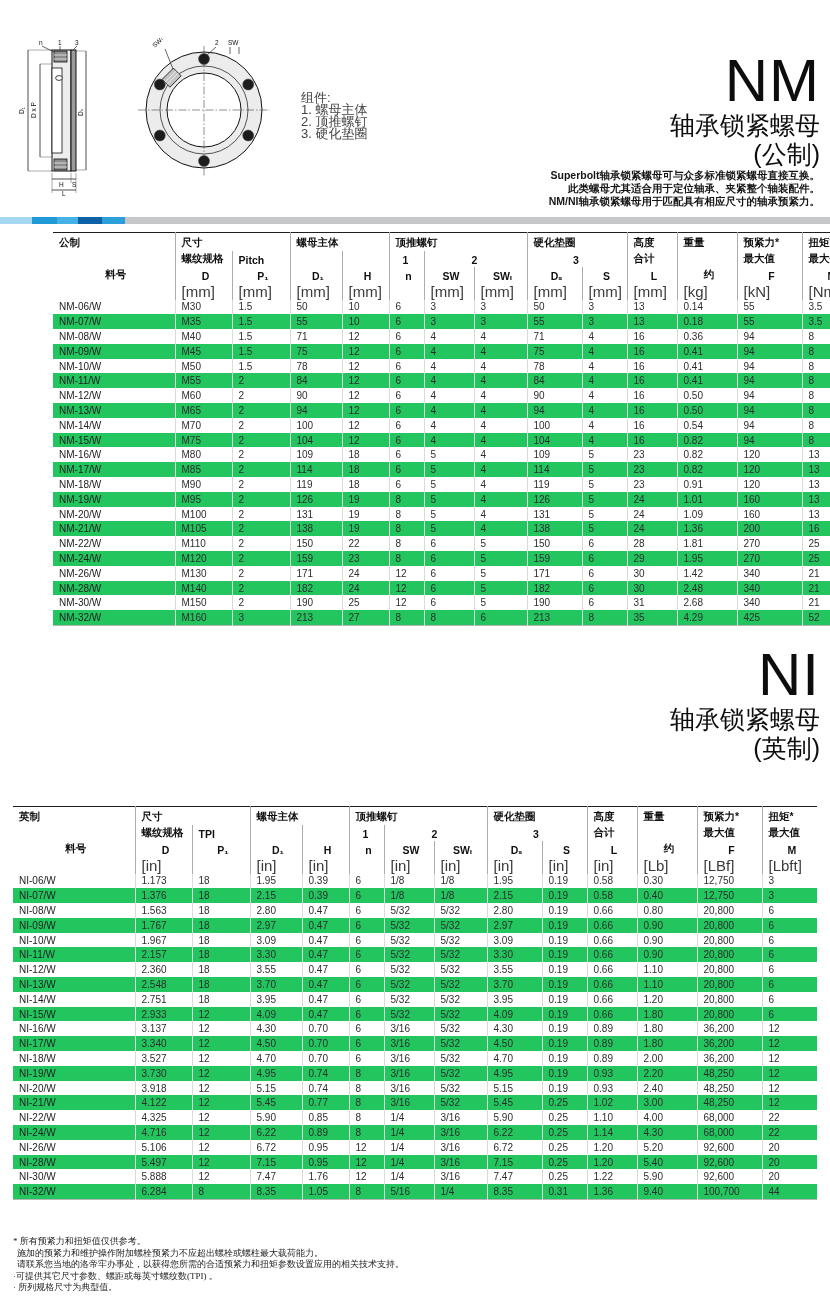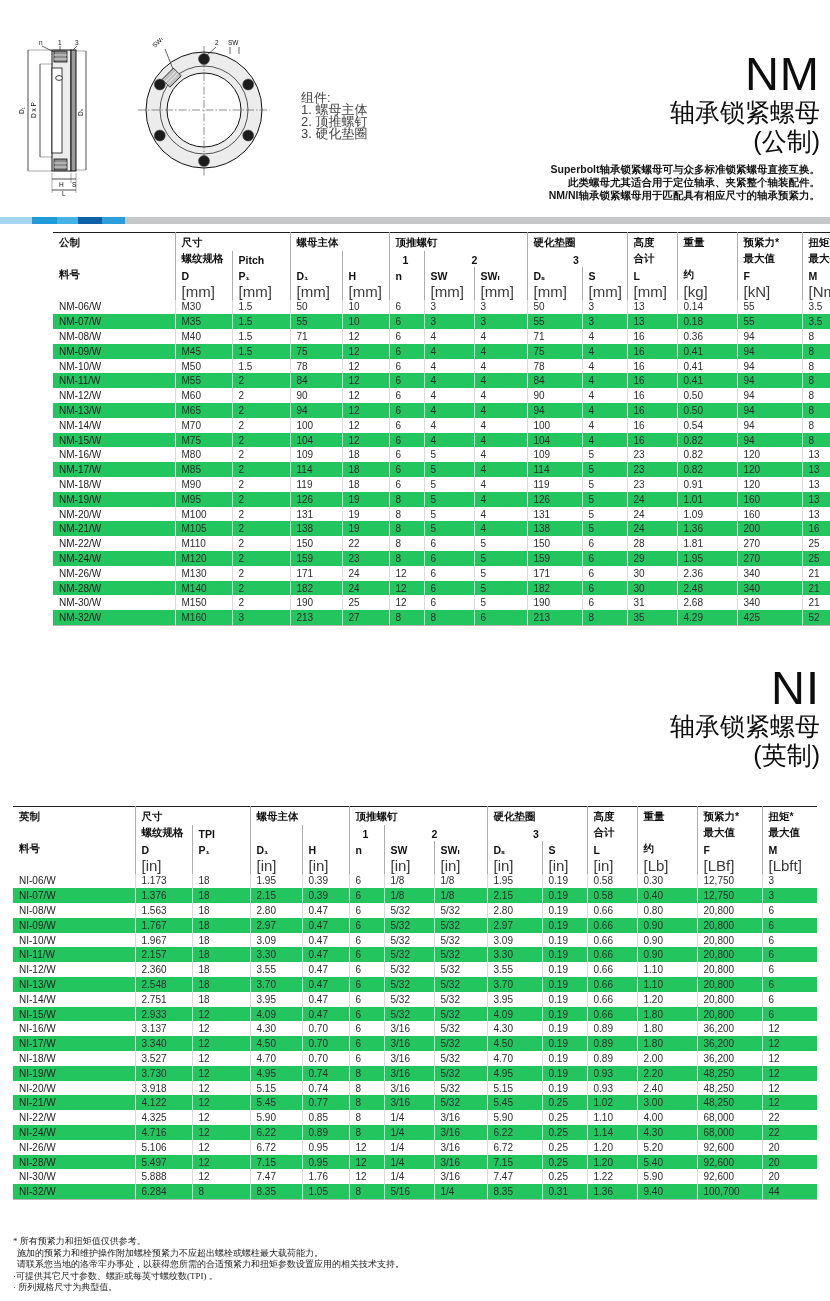--- a/index.html
+++ b/index.html
@@ -5,37 +5,37 @@
   * { margin:0; padding:0; box-sizing:border-box; }
   html,body { background:#fff; }
   body {
     width:830px; height:1301px; position:relative; overflow:hidden;
     font-family:"Liberation Sans","DejaVu Sans",sans-serif; color:#111;
   }
   .drawings { position:absolute; left:12px; top:38px; }
   .legend { position:absolute; left:301px; top:92px; font-size:13px; line-height:12px; color:#444; }
   .title-block { position:absolute; right:10px; text-align:right; }
   .nm-title { top:50px; }
-  .ni-title { top:664px; }
-  .big-code { font-size:47px; font-weight:300; line-height:1.02; letter-spacing:1px; color:#0d0d0d; }
+  .ni-title { top:644px; }
+  .big-code { font-size:60px; font-weight:300; line-height:1.02; letter-spacing:1px; color:#0d0d0d; }
   .sub-line { font-size:25px; font-weight:300; line-height:1.16; color:#0d0d0d; }
-  .desc { margin-top:7px; font-size:10.5px; line-height:13px; font-weight:600; color:#161616; }
+  .desc { font-size:10.5px; line-height:13px; font-weight:600; color:#161616; }
   .accent-bar { position:absolute; left:0; top:217px; width:830px; height:7px; display:flex; }
   .accent-bar .seg0 { width:32px; } .accent-bar .seg1 { width:25px; }
   .accent-bar .seg2 { width:21px; } .accent-bar .seg3 { width:24px; }
   .accent-bar .seg4 { width:23px; } .accent-bar .segr { flex:1; }
 
   table.spec { position:absolute; left:13px; width:804px; border-collapse:collapse;
     table-layout:fixed; border-top:1px solid #1f1f1f; border-bottom:1px solid #b5b5b5; }
   #nm-table { top:232px;margin-left:40px; } #ni-table { top:806px; }
   .spec th, .spec td { text-align:left; padding:0 2px 0 6px; white-space:nowrap; overflow:hidden; }
   .spec thead th { font-weight:bold; color:#101010; font-size:10.5px; }
   .spec tr.h1 th { height:18px; vertical-align:bottom; padding-bottom:1px; }
   .spec tr.h2 th { height:16px; vertical-align:bottom; padding-bottom:1px; }
-  .spec tr.h3 th { height:16px; vertical-align:bottom; padding-bottom:1px; }
+  .spec tr.h3 th { height:16px; vertical-align:bottom; padding-bottom:1px;text-align:center; }
   .spec tr.h4 th { height:15px; vertical-align:top; font-weight:normal; font-size:15px; color:#3a3a3a; }
   .spec tr.h2 th.num { text-align:center; padding-left:0; }
   .spec thead th.bl { border-left:1px solid #adadad; }
   .spec tbody td { height:14.8px; font-size:10px; color:#2d2d2d; border-left:1px solid #dadada; }
   .spec tbody td:first-child { border-left:none; color:#222; }
   .spec tbody tr.alt { background:#22c55e; }
 
   .footnotes { position:absolute; left:13px; top:1236px; font-size:9px; line-height:11.6px;
     color:#1b1b1b; font-family:"Liberation Serif","DejaVu Serif",serif; }
   .footnotes .ind { padding-left:4px; }
@@ -520,21 +520,21 @@
         <td>M130</td>
         <td>2</td>
         <td>171</td>
         <td>24</td>
         <td>12</td>
         <td>6</td>
         <td>5</td>
         <td>171</td>
         <td>6</td>
         <td>30</td>
-        <td>2.36</td>
+        <td>1.42</td>
         <td>340</td>
         <td>21</td>
       </tr>
       <tr class="alt">
         <td>NM-28/W</td>
         <td>M140</td>
         <td>2</td>
         <td>182</td>
         <td>24</td>
         <td>12</td>

